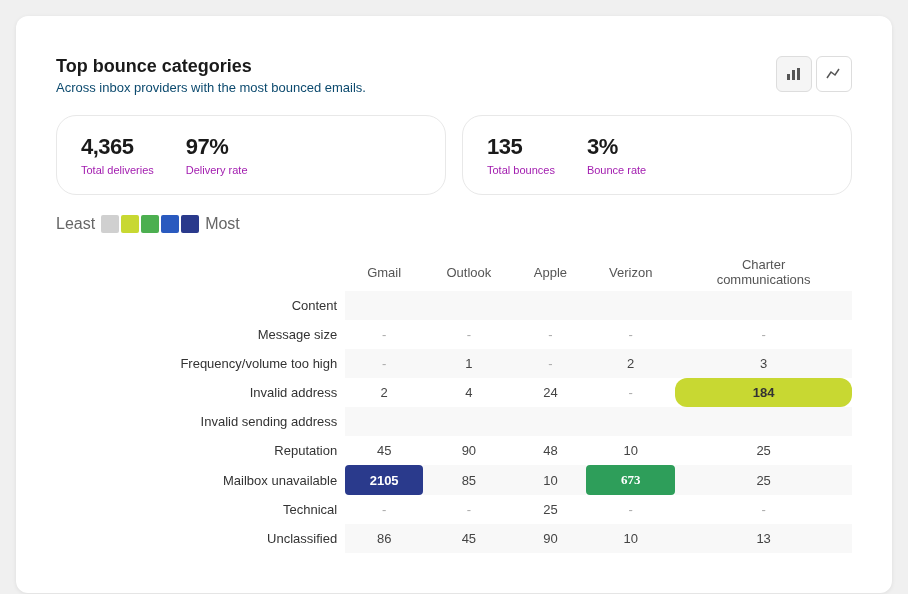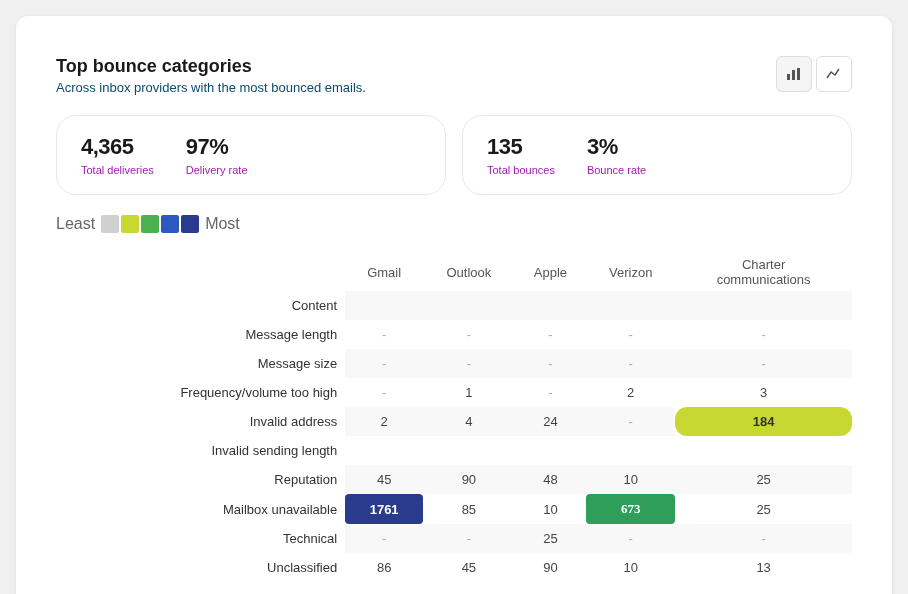--- a/index.html
+++ b/index.html
@@ -234,28 +234,20 @@
       <tbody id="table-body">
       <tr>
             <td class="row-label">Content</td>
             <td></td>
             <td></td>
             <td></td>
             <td></td>
             <td></td>
           </tr>
           <tr>
-            <td class="row-label">Message length</td>
-            <td><span class="dash">-</span></td>
-            <td><span class="dash">-</span></td>
-            <td><span class="dash">-</span></td>
-            <td><span class="dash">-</span></td>
-            <td><span class="dash">-</span></td>
-          </tr>
-          <tr>
             <td class="row-label">Message size</td>
             <td><span class="dash">-</span></td>
             <td><span class="dash">-</span></td>
             <td><span class="dash">-</span></td>
             <td><span class="dash">-</span></td>
             <td><span class="dash">-</span></td>
           </tr>
           <tr>
             <td class="row-label">Frequency/volume too high</td>
             <td><span class="dash">-</span></td>
@@ -266,38 +258,38 @@
           </tr>
           <tr>
             <td class="row-label">Invalid address</td>
             <td>2</td>
             <td>4</td>
             <td>24</td>
             <td><span class="dash">-</span></td>
             <td class="cell-highlight-yellow">184</td>
           </tr>
           <tr>
-            <td class="row-label">Invalid sending length</td>
+            <td class="row-label">Invalid sending address</td>
             <td></td>
             <td></td>
             <td></td>
             <td></td>
             <td></td>
           </tr>
           <tr>
             <td class="row-label">Reputation</td>
             <td>45</td>
             <td>90</td>
             <td>48</td>
             <td>10</td>
             <td>25</td>
           </tr>
           <tr>
             <td class="row-label">Mailbox unavailable</td>
-            <td class="cell-highlight-blue">1761</td>
+            <td class="cell-highlight-blue">2105</td>
             <td>85</td>
             <td>10</td>
             <td class="cell-highlight-green">673</td>
             <td>25</td>
           </tr>
           <tr>
             <td class="row-label">Technical</td>
             <td><span class="dash">-</span></td>
             <td><span class="dash">-</span></td>
             <td>25</td>

